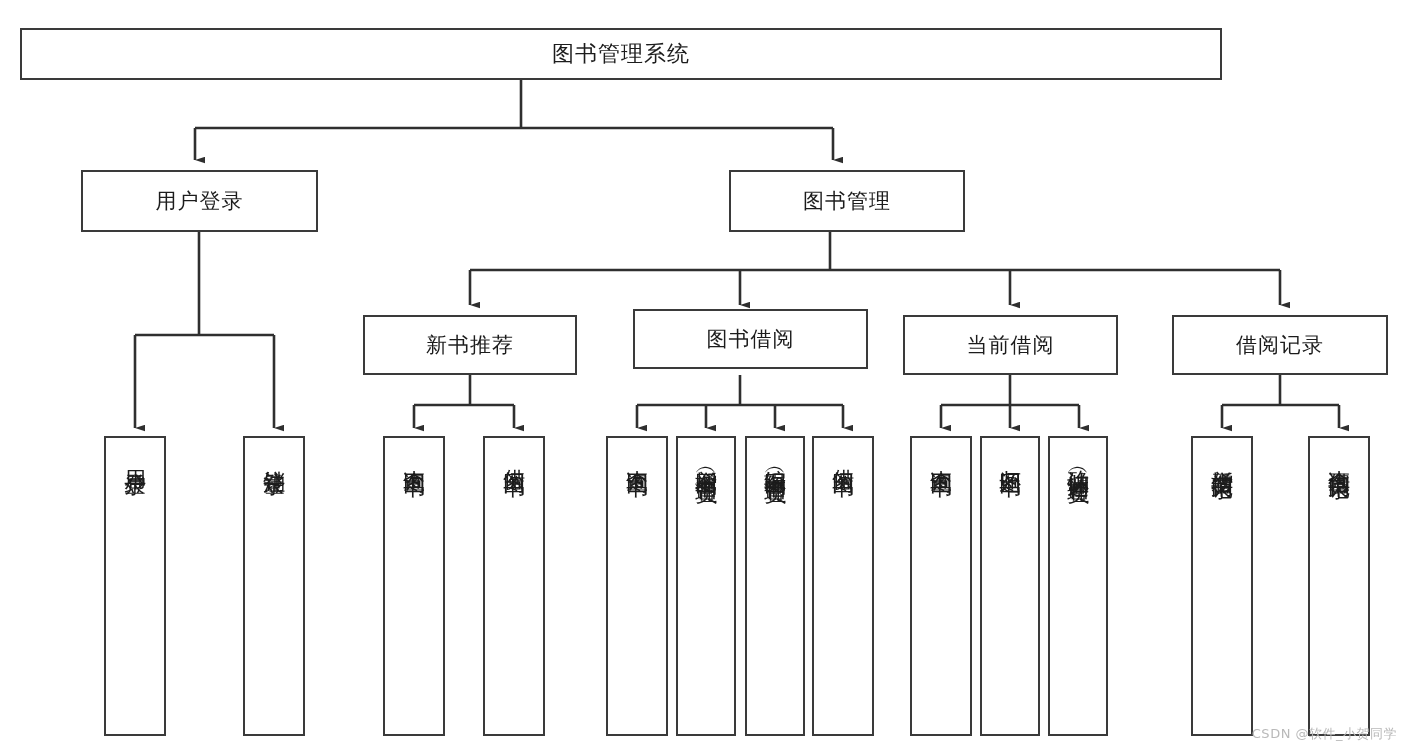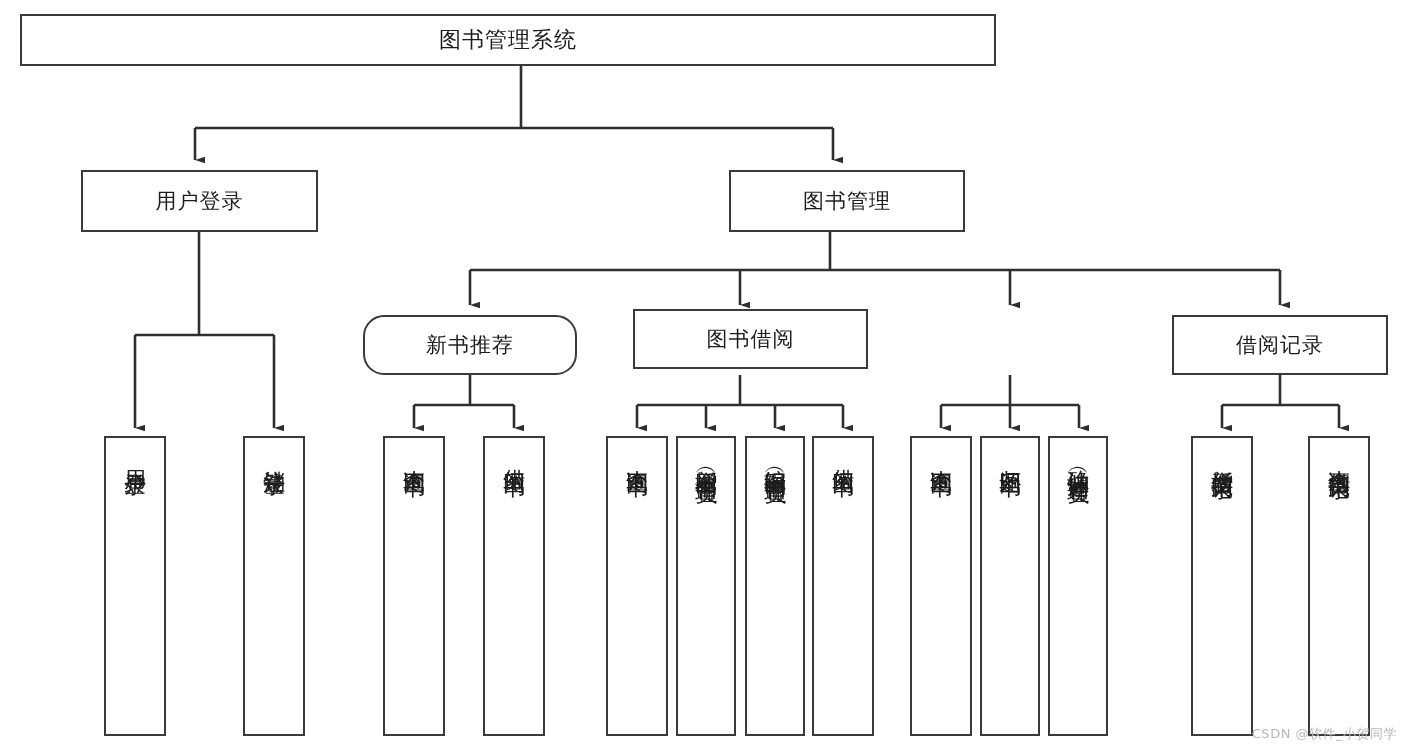--- a/index.html
+++ b/index.html
@@ -116,30 +116,31 @@
       <path d="M1010,405 L1010,428" marker-end="url(#arr)"></path>
       <path d="M1079,405 L1079,428" marker-end="url(#arr)"></path>
 
       <path d="M1280,375 L1280,405"></path>
       <path d="M1222,405 L1339,405"></path>
       <path d="M1222,405 L1222,428" marker-end="url(#arr)"></path>
       <path d="M1339,405 L1339,428" marker-end="url(#arr)"></path>
     </g>
   </svg>
 
-  <div class="node h-label root" style="left:20px;top:14px;width:976px;height:52px;">图书管理系统</div>
+  <div class="node h-label root" style="left:20px;top:28px;width:1202px;height:52px;">图书管理系统</div>
 
   <div class="node h-label" style="left:81px;top:170px;width:237px;height:62px;">用户登录</div>
 
   <div class="node h-label" style="left:729px;top:170px;width:236px;height:62px;">图书管理</div>
 
-  <div class="node h-label" style="left:363px;top:315px;width:214px;height:60px;border-radius:21px;">新书推荐</div>
+  <div class="node h-label" style="left:363px;top:315px;width:214px;height:60px;">新书推荐</div>
 
   <div class="node h-label" style="left:633px;top:309px;width:235px;height:60px;">图书借阅</div>
 
+  <div class="node h-label" style="left:903px;top:315px;width:215px;height:60px;">当前借阅</div>
 
   <div class="node h-label" style="left:1172px;top:315px;width:216px;height:60px;">借阅记录</div>
 
   <div class="leaf" style="left:104px;top:436px;width:62px;height:300px;">
     <span class="vtext">用户登录</span>
   </div>
 
   <div class="leaf" style="left:243px;top:436px;width:62px;height:300px;">
     <span class="vtext">注销登录</span>
   </div>

